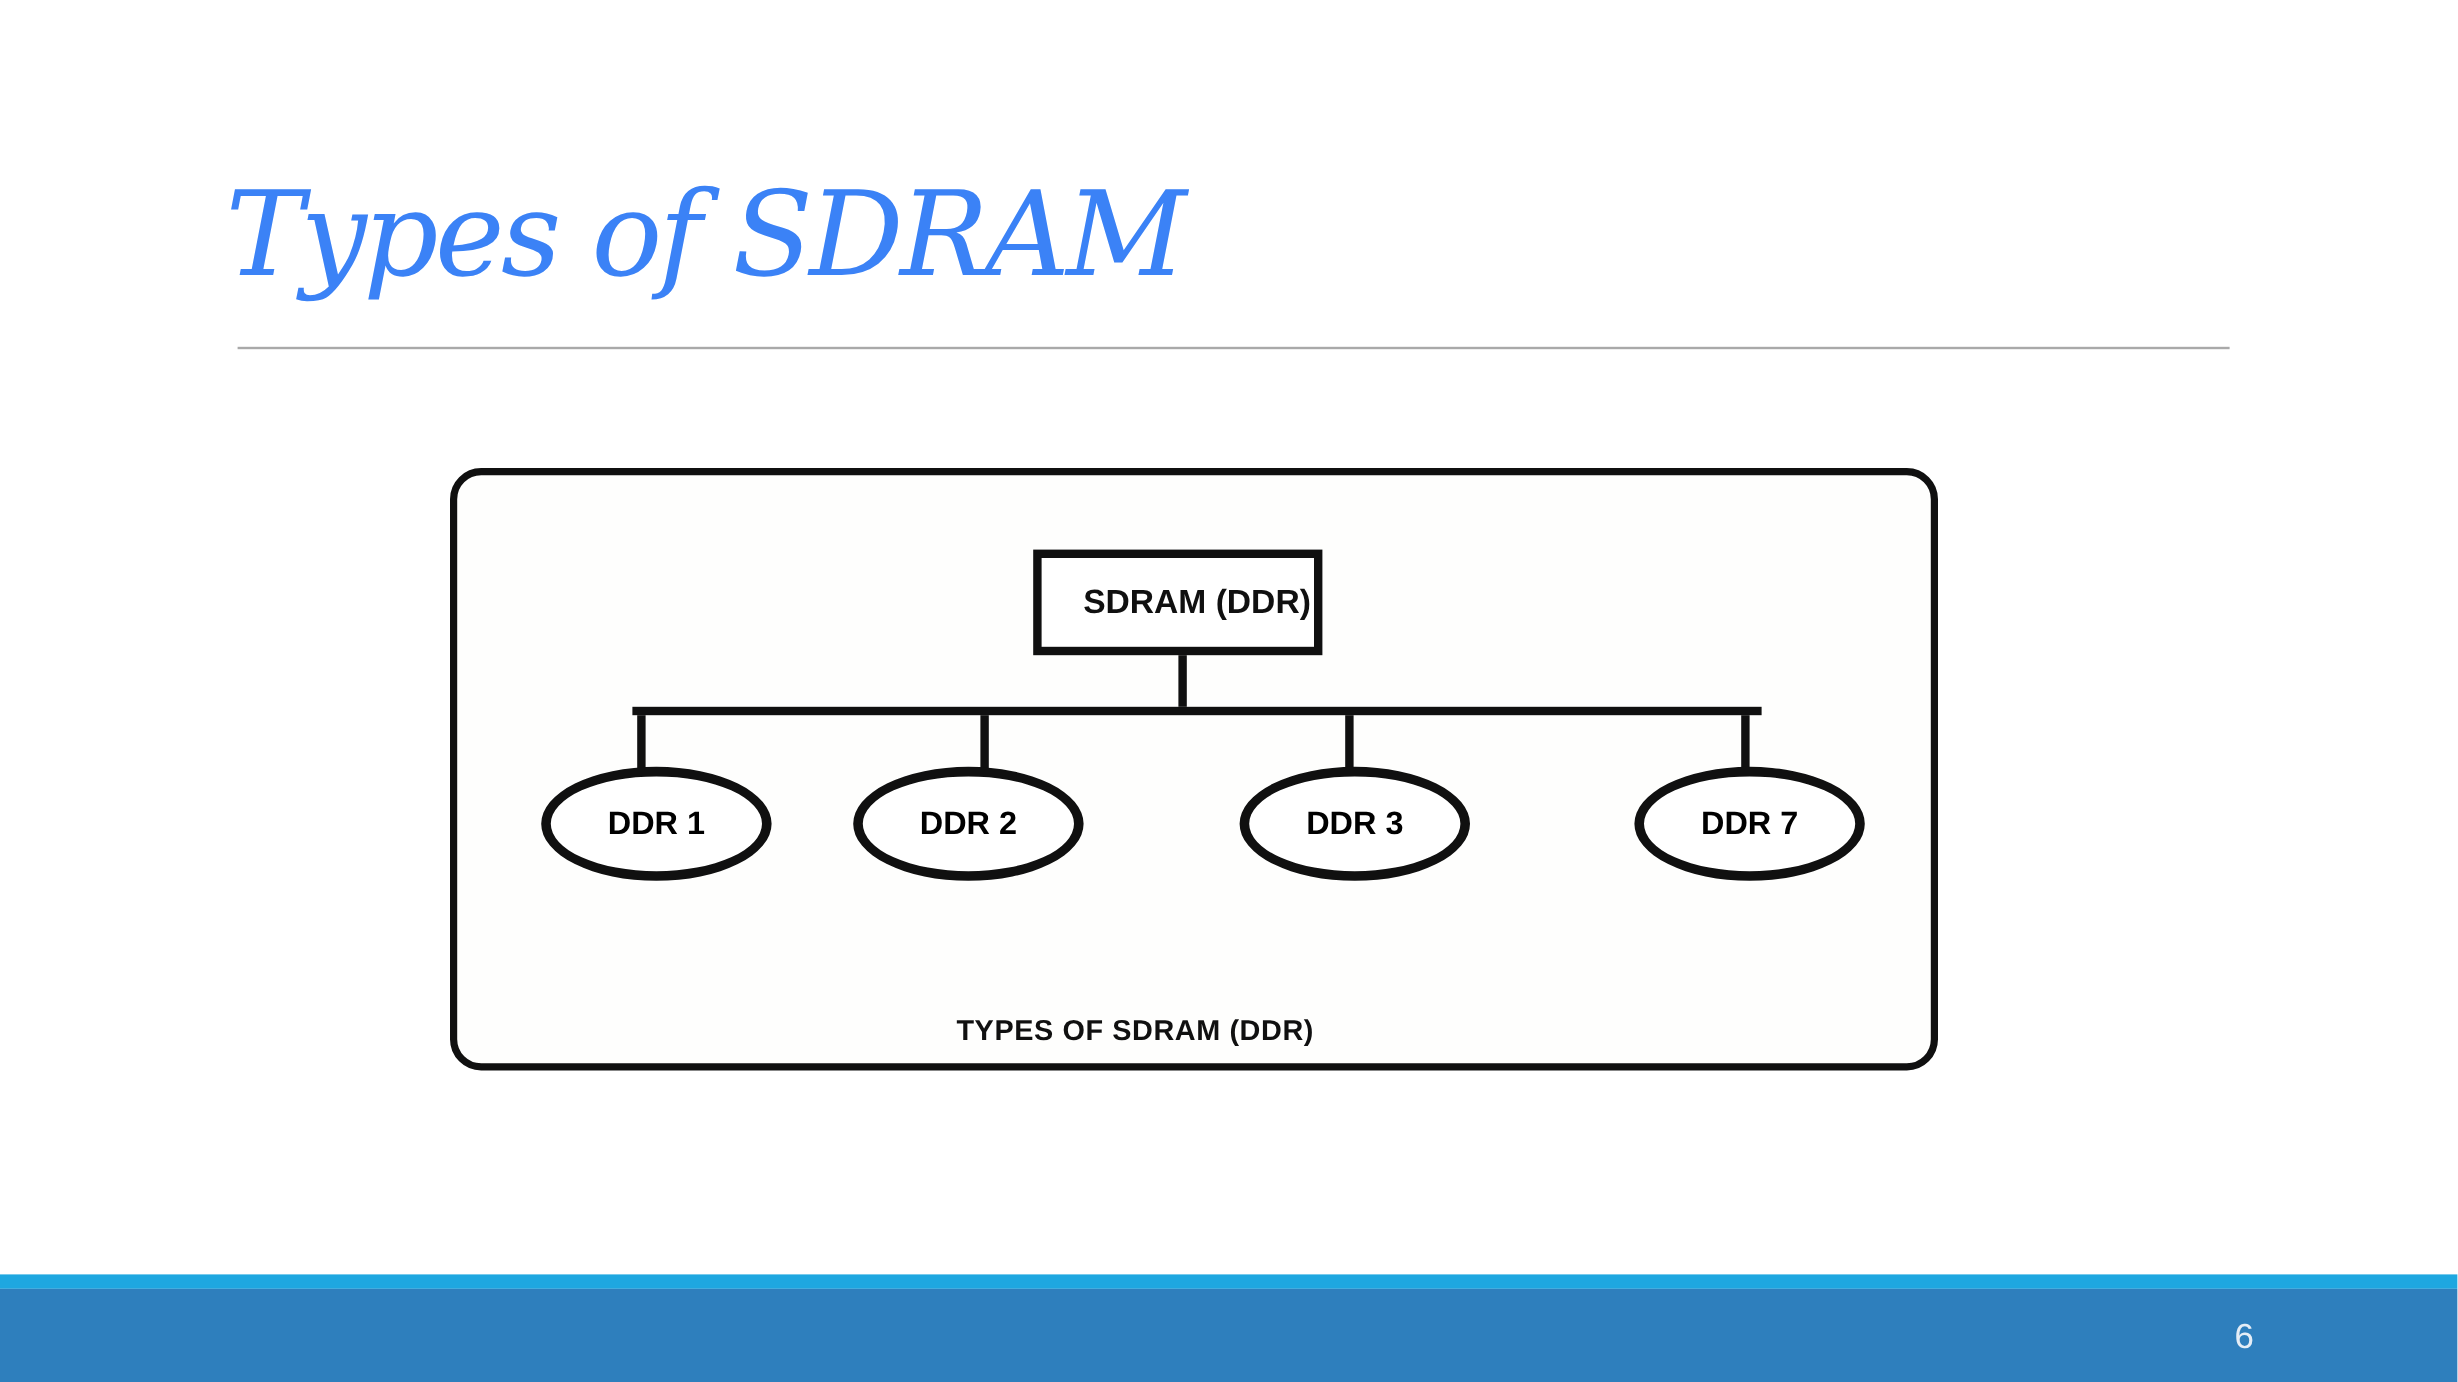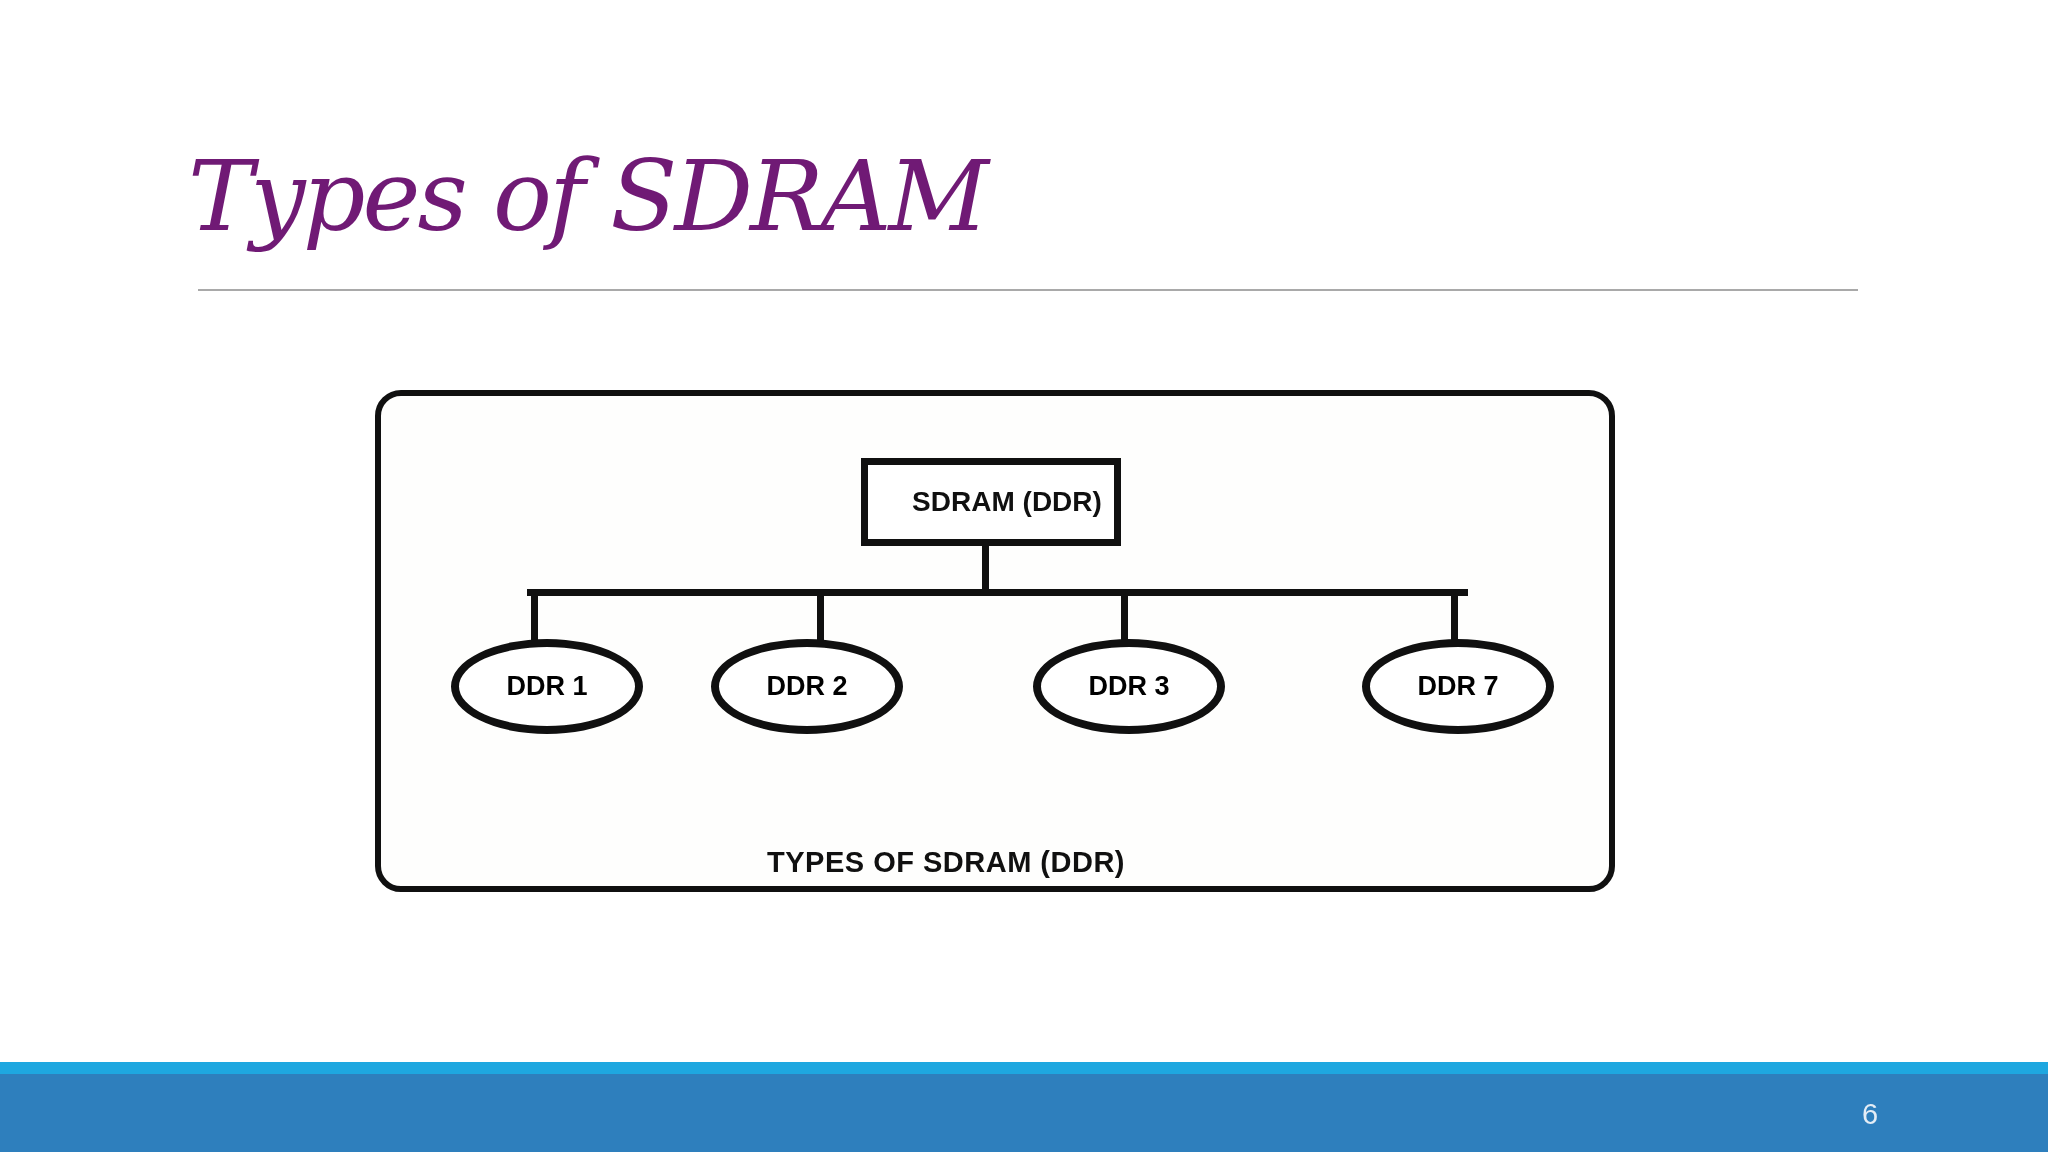--- a/index.html
+++ b/index.html
@@ -21,21 +21,21 @@
   .slide-title {
     position: absolute;
     left: 188px;
     top: 138px;
     font-family: "DejaVu Serif", "Liberation Serif", serif;
     font-style: italic;
     font-weight: 400;
     font-size: 98px;
     line-height: 1.2;
     letter-spacing: -3px;
-    color: #701a75;
+    color: #3b82f6;
     white-space: nowrap;
   }
   .title-divider {
     position: absolute;
     left: 198px;
     top: 289px;
     width: 1660px;
     height: 2px;
     background: #a9a9a9;
   }
@@ -49,21 +49,21 @@
     border: 6px solid #101010;
     border-radius: 26px;
     background: #fefefd;
     box-sizing: border-box;
   }
   .diagram-inner { position: absolute; inset: 0; }
   .root-box {
     position: absolute;
     left: 480px;
     top: 62px;
-    width: 260px;
+    width: 241px;
     height: 88px;
     border: 7px solid #101010;
     background: #ffffff;
     box-sizing: border-box;
     display: flex;
     align-items: center;
     justify-content: center;
     font-weight: 700;
     font-size: 28px;
     color: #101010;
@@ -100,21 +100,21 @@
   .node-1 { left: 330px; }
   .node-2 { left: 652px; }
   .node-3 { left: 981px; }
   .diagram-caption {
     position: absolute;
     left: 0;
     right: 98px;
     top: 450px;
     text-align: center;
     font-weight: 700;
-    font-size: 29px;
+    font-size: 24px;
     color: #101010;
     letter-spacing: 0.5px;
     white-space: nowrap;
   }
   
   .footer-strip {
     position: absolute;
     left: 0;
     top: 1062px;
     width: 100%;

